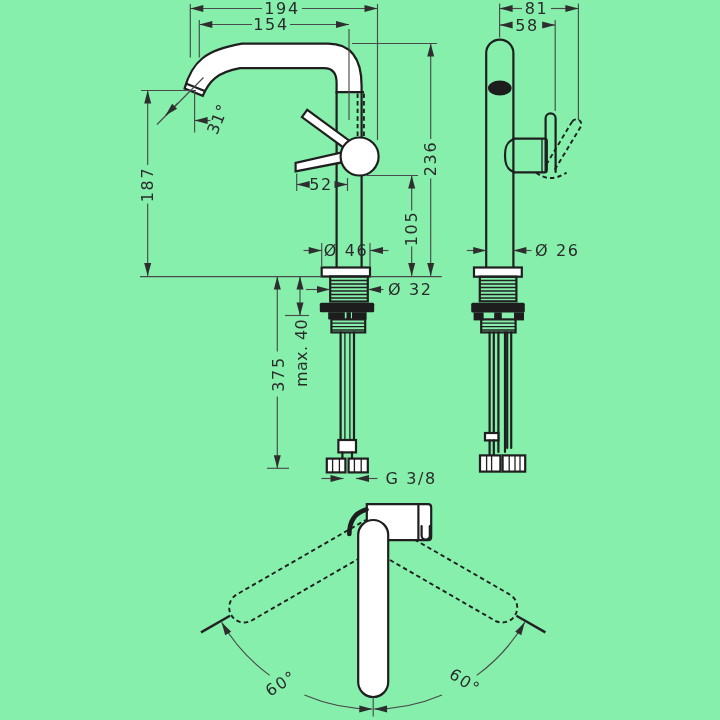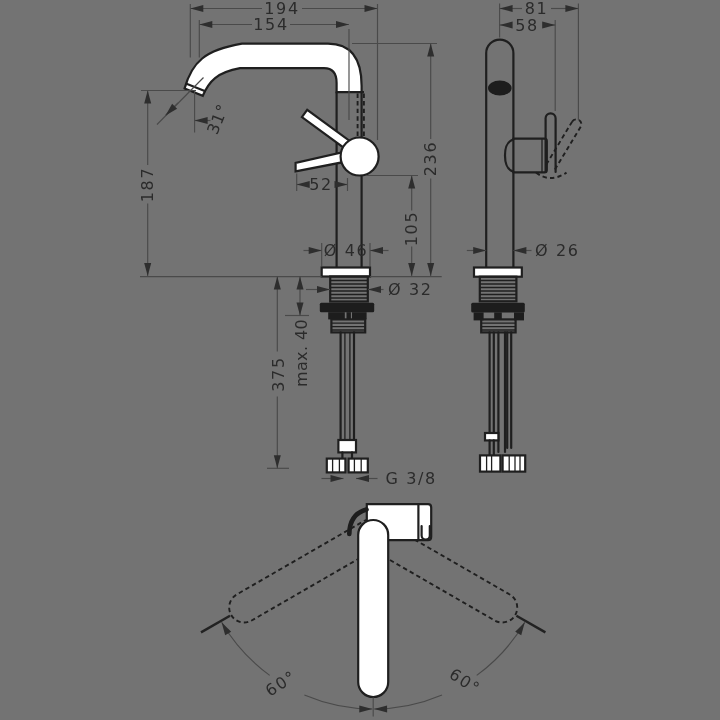--- a/index.html
+++ b/index.html
@@ -1,16 +1,16 @@
 <!DOCTYPE html>
 <html><head>
 <meta charset="utf-8">
 <style>
   html,body{margin:0;padding:0;background:#fff;}
-  #stage{width:720px;height:720px;position:relative;background:#737373;}
+  #stage{width:720px;height:720px;position:relative;background:#86efac;}
   svg{display:block;}
   text{font-family:"DejaVu Sans",sans-serif;font-size:16px;fill:#2b2b2b;letter-spacing:1.6px;}
   .thin{stroke:#4a4a4a;stroke-width:1.15;fill:none;}
   .part{stroke:#1f1f1f;stroke-width:2.2;fill:none;stroke-linecap:round;}
   .partw{stroke:#1f1f1f;stroke-width:2.2;fill:#fff;}
   .hatch{stroke:#1f1f1f;stroke-width:1.3;fill:none;}
   .dash{stroke:#1f1f1f;stroke-width:1.9;fill:none;stroke-dasharray:4.4 3.2;}
 </style>
 </head>
 <body>

